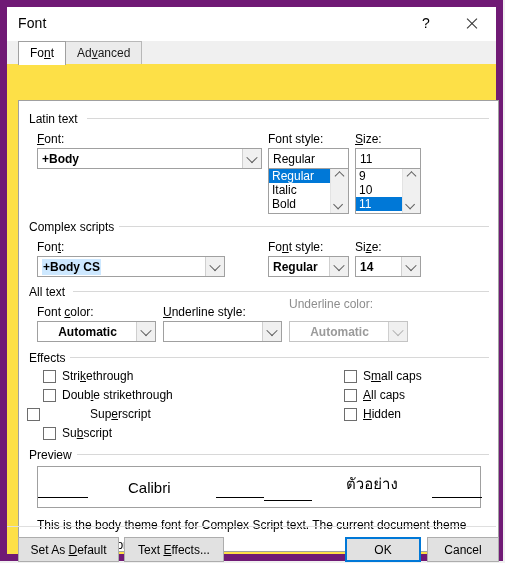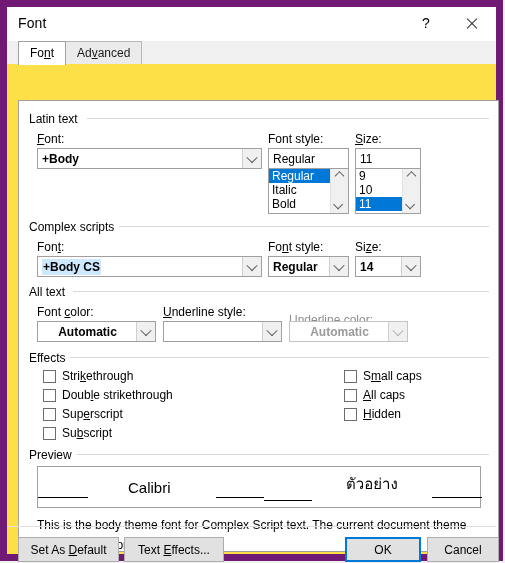--- a/index.html
+++ b/index.html
@@ -385,21 +385,21 @@
         <div class="ar dn">
             <span class="tri-dn"></span>
           </div>
       </div>
     </div>
 
     <div class="group-title" style="left:10px; top:119px;">Complex scripts</div>
     <div class="group-line" style="left:96px; top:125px; width:374px;"></div>
 
     <div class="lbl" style="left:18px; top:139px;">Fon<u>t</u>:</div>
-    <div class="combo" style="left:18px; top:155px; width:225px;text-align:right;">
+    <div class="combo" style="left:18px; top:155px; width:188px;text-align:right;">
       <span class="val sel">+Body CS</span>
       <span class="arrow">
           <span class="chev"></span>
         </span>
     </div>
 
     <div class="lbl" style="left:249px; top:139px;">Fo<u>n</u>t style:</div>
     <div class="combo" style="left:249px; top:155px; width:81px;">
       <span class="val">Regular</span>
       <span class="arrow">
@@ -426,40 +426,40 @@
         </span>
     </div>
 
     <div class="lbl" style="left:144px; top:204px;"><u>U</u>nderline style:</div>
     <div class="combo" style="left:144px; top:220px; width:119px;">
       <span class="arrow">
           <span class="chev"></span>
         </span>
     </div>
 
-    <div class="lbl disabled" style="left:270px; top:212px;">Underline color:</div>
+    <div class="lbl disabled" style="left:270px; top:196px;">Underline color:</div>
     <div class="combo disabled" style="left:270px; top:220px; width:119px;">
       <span class="val centered">Automatic</span>
       <span class="arrow">
           <span class="chev"></span>
         </span>
     </div>
 
     <div class="group-title" style="left:10px; top:250px;">Effects</div>
     <div class="group-line" style="left:50px; top:256px; width:420px;"></div>
 
     <div class="cbrow" style="left:24px; top:268px;">
       <span class="cbox"></span>
       <span>Stri<u>k</u>ethrough</span>
     </div>
     <div class="cbrow" style="left:24px; top:287px;">
       <span class="cbox"></span>
       <span>Doub<u>l</u>e strikethrough</span>
     </div>
-    <div class="cbrow" style="left:24px; top:306px;">
+    <div class="cbrow" style="left:8px; top:306px;gap:44px;">
       <span class="cbox"></span>
       <span>Sup<u>e</u>rscript</span>
     </div>
     <div class="cbrow" style="left:24px; top:325px;">
       <span class="cbox"></span>
       <span>Su<u>b</u>script</span>
     </div>
 
     <div class="cbrow" style="left:325px; top:268px;">
       <span class="cbox"></span>

